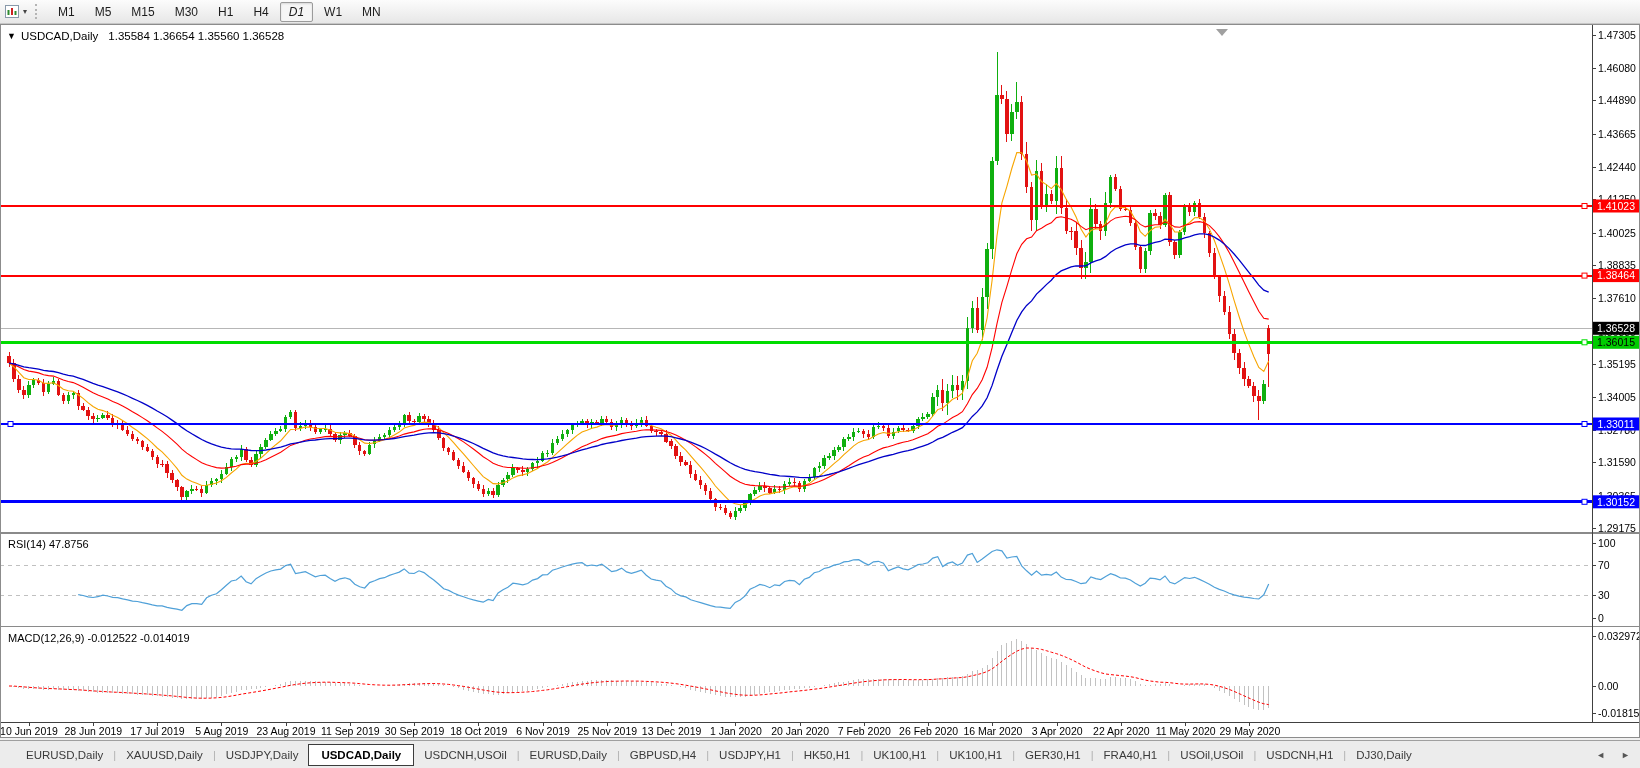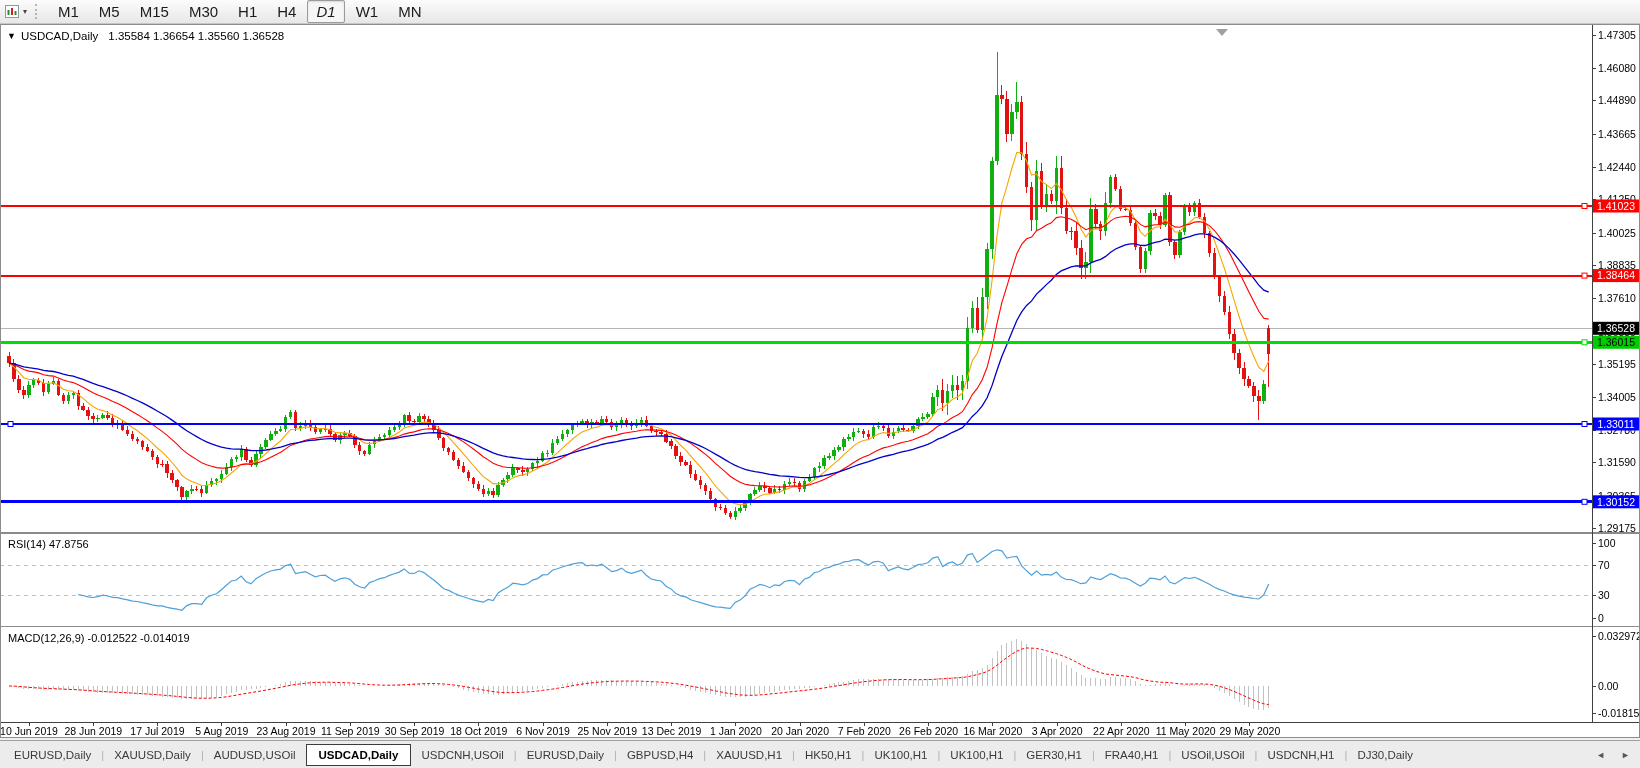--- a/index.html
+++ b/index.html
@@ -4,29 +4,29 @@
 <style>
   html,body{margin:0;padding:0;width:1640px;height:768px;background:#f0f0f0;overflow:hidden;
     font-family:"Liberation Sans",sans-serif;-webkit-font-smoothing:antialiased;}
   
   .toolbar{height:23px;background:linear-gradient(#fcfcfc,#e7e7e7);border-bottom:1px solid #c6c6c6;
     display:flex;align-items:center;padding-left:1px;}
   .tool-icon{display:flex;align-items:center;gap:3px;padding:1px 4px;border-radius:2px;}
   .tool-caret{font-size:8px;color:#444;line-height:1;}
   .grip{width:5px;height:15px;border-left:2px dotted #b4b4b4;margin:0 6px 0 4px;}
   .tf-group{display:flex;align-items:center;}
-  .tf-btn{font-size:15px;color:#1c1c1c;padding:3px 8px;margin:0 1px;border:1px solid transparent;
+  .tf-btn{font-size:12px;color:#1c1c1c;padding:3px 8px;margin:0 1px;border:1px solid transparent;
     border-radius:2px;cursor:default;line-height:1;}
   .tf-btn.active{background:#f6f6f6;border-color:#9b9b9b;box-shadow:inset 0 1px 2px rgba(0,0,0,.12);font-style:italic;}
   
   .chart-window{position:absolute;top:24px;left:0;width:1640px;height:714px;background:#fff;}
   .chart-window svg{display:block;}
   
   .tabbar{position:absolute;top:740px;left:0;width:1640px;height:28px;background:#ececec;
-    border-top:1px solid #9f9f9f;display:flex;align-items:center;padding-left:4px;box-sizing:border-box;}
+    border-top:1px solid #9f9f9f;display:flex;align-items:center;padding-left:16px;box-sizing:border-box;}
   .tab{font-size:11.5px;color:#3a3a3a;padding:4px 10px;white-space:nowrap;cursor:default;}
   .tab.active{background:#fff;border:1px solid #3c3c3c;font-weight:bold;color:#000;padding:4px 12px;}
   .tab-divider{color:#b0b0b0;font-size:11px;}
   .tab-arrows{margin-left:auto;padding-right:10px;display:flex;gap:16px;color:#555;font-size:9px;}
   .tab-arrows span{cursor:default;}
 </style>
 </head>
 <body>
 
 <div class="toolbar">
@@ -977,29 +977,29 @@
       </svg>
     </div>
 </div>
 
 <div class="tabbar">
   <div id="tabs" style="display:flex;align-items:center;">
       <div class="tab">EURUSD,Daily</div>
       <span class="tab-divider">|</span>
       <div class="tab">XAUUSD,Daily</div>
       <span class="tab-divider">|</span>
-      <div class="tab">AUDUSD,USOil</div>
+      <div class="tab">USDJPY,Daily</div>
       <div class="tab active">USDCAD,Daily</div>
       <div class="tab">USDCNH,USOil</div>
       <span class="tab-divider">|</span>
       <div class="tab">EURUSD,Daily</div>
       <span class="tab-divider">|</span>
       <div class="tab">GBPUSD,H4</div>
       <span class="tab-divider">|</span>
-      <div class="tab">XAUUSD,H1</div>
+      <div class="tab">USDJPY,H1</div>
       <span class="tab-divider">|</span>
       <div class="tab">HK50,H1</div>
       <span class="tab-divider">|</span>
       <div class="tab">UK100,H1</div>
       <span class="tab-divider">|</span>
       <div class="tab">UK100,H1</div>
       <span class="tab-divider">|</span>
       <div class="tab">GER30,H1</div>
       <span class="tab-divider">|</span>
       <div class="tab">FRA40,H1</div>

